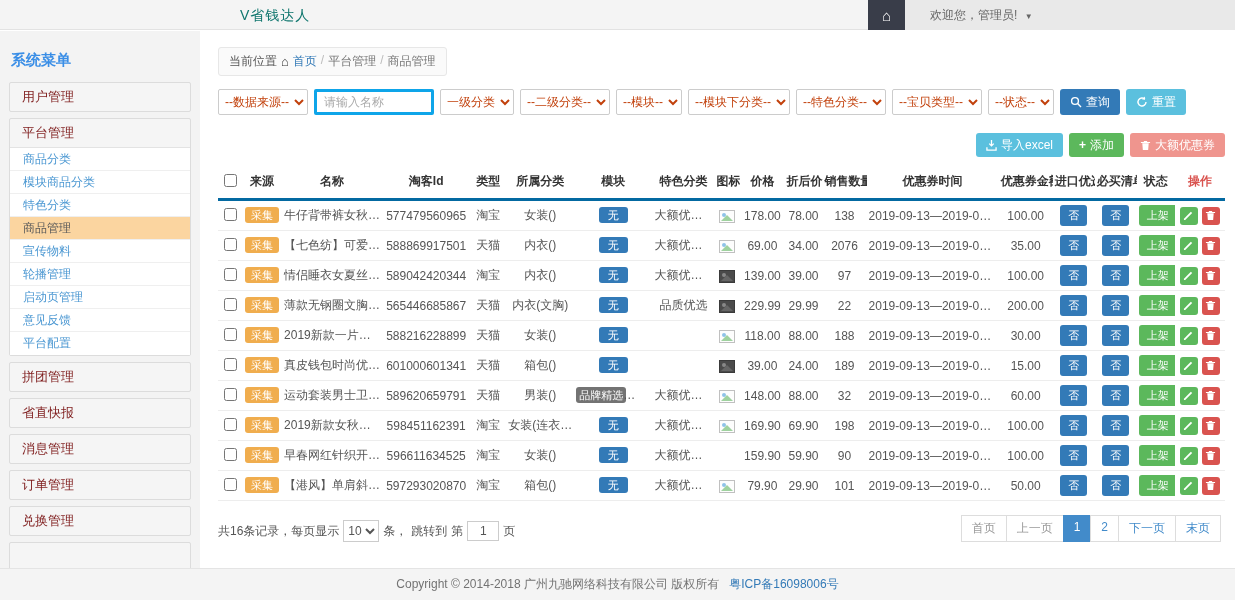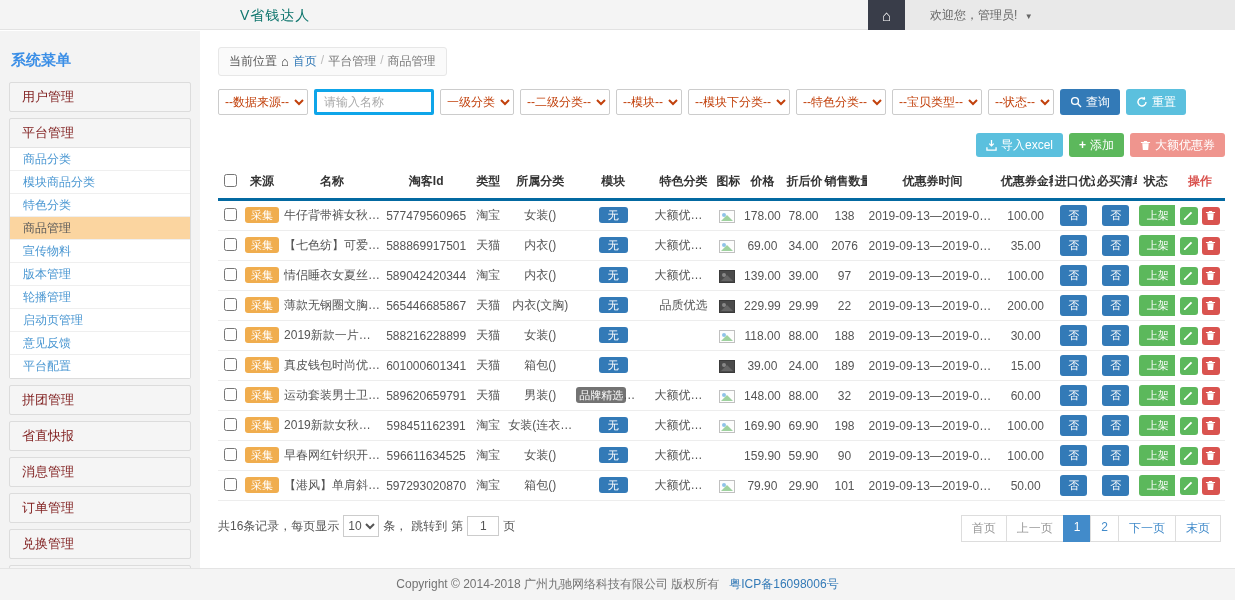--- a/index.html
+++ b/index.html
@@ -61,21 +61,21 @@
   .op-edit { background:#5cb85c; margin-right:4px; }
   .op-del { background:#d9534f; }
   .img-ph { display:inline-block; width:16px; height:13px; border:1px solid #c0c0c0; background:#fdfdfd; position:relative; vertical-align:middle; }
   .img-ph::before { content:""; position:absolute; left:2px; top:2px; width:4px; height:4px; border-radius:50%; background:#8fc3e8; }
   .img-ph::after { content:""; position:absolute; right:1px; bottom:1px; border-left:6px solid transparent; border-right:6px solid transparent; border-bottom:6px solid #9fd29f; }
   .img-ph.dark { background:#4a4a4a; border-color:#3a3a3a; }
   .img-ph.dark::before { background:#888; }
   .img-ph.dark::after { border-bottom-color:#666; }
 
   
-  .table-footer { display:flex; justify-content:space-between; align-items:flex-start; margin-top:14px; padding-right:4px; }
+  .table-footer { display:flex; justify-content:space-between; align-items:flex-end; margin-top:14px; padding-right:4px; }
   .summary { color:#555; display:flex; align-items:center; gap:4px; }
   .per-page { height:22px; border:1px solid #ccc; font-size:12px; font-family:inherit; color:#555; background:#fff; }
   .jump-input { width:32px; height:20px; border:1px solid #ccc; text-align:center; font-size:12px; font-family:inherit; color:#555; }
   .pager { display:flex; }
   .page-btn { border:1px solid #ddd; background:#fff; color:#428bca; padding:4px 10px; margin-left:-1px; cursor:pointer; font-size:12px; }
   .page-btn.muted { color:#999; }
   .page-btn.active { background:#428bca; border-color:#428bca; color:#fff; }
 
   
   .footer { position:absolute; bottom:0; left:0; width:1235px; height:32px; background:#f4f4f4; border-top:1px solid #e4e4e4; display:flex; align-items:center; justify-content:center; color:#737373;gap:8px; }
@@ -110,21 +110,20 @@
         <div class="menu-top">用户管理</div>
       </div>
       <div class="menu-panel">
         <div class="menu-top">平台管理</div>
         <div class="submenu">
           <div class="submenu-item">商品分类</div>
           <div class="submenu-item">模块商品分类</div>
           <div class="submenu-item">特色分类</div>
           <div class="submenu-item active">商品管理</div>
           <div class="submenu-item">宣传物料</div>
-          <div class="submenu-item">版本管理</div>
           <div class="submenu-item">轮播管理</div>
           <div class="submenu-item">启动页管理</div>
           <div class="submenu-item">意见反馈</div>
           <div class="submenu-item">平台配置</div>
         </div>
       </div>
       <div class="menu-panel">
         <div class="menu-top">拼团管理</div>
       </div>
       <div class="menu-panel">

